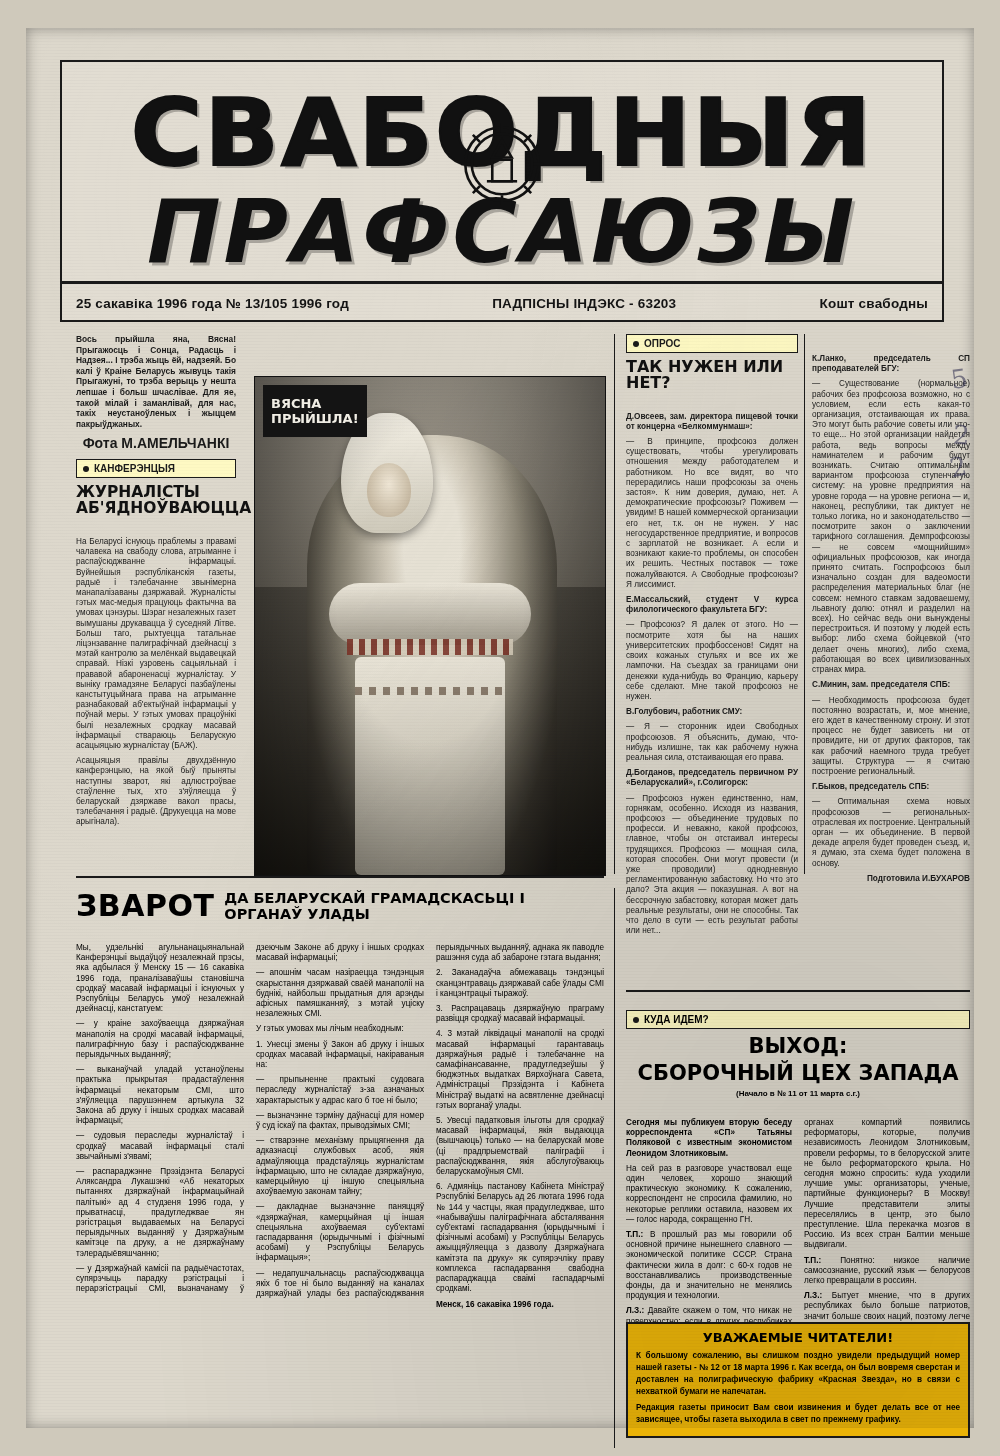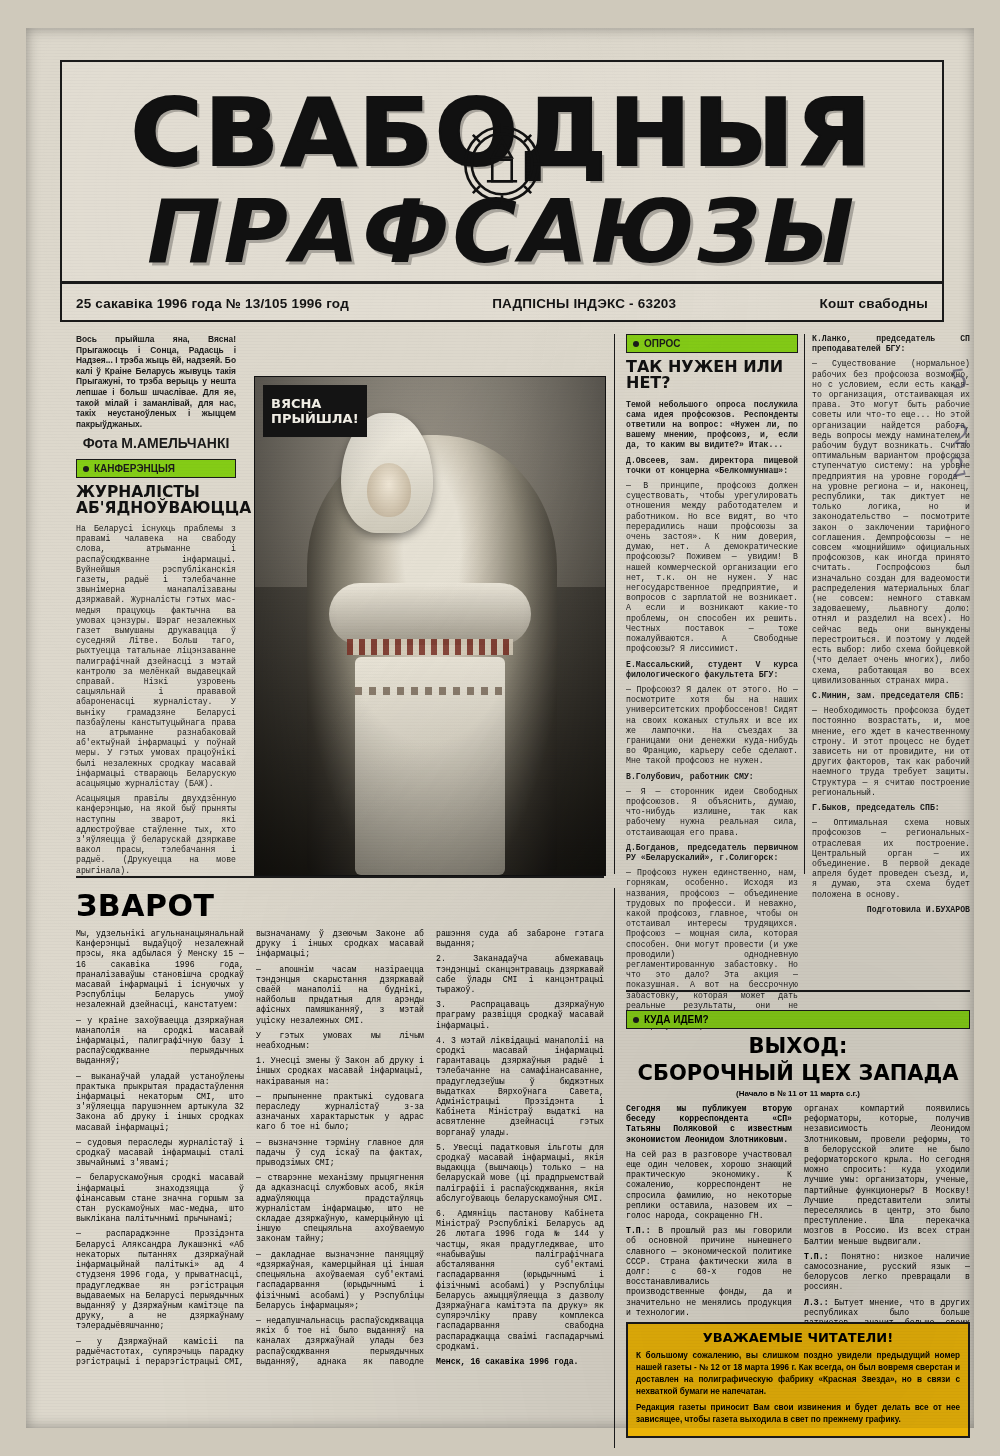--- a/index.html
+++ b/index.html
@@ -112,37 +112,38 @@
   
   .col {
     position: absolute;
     box-sizing: border-box;
     color: #1a1a1a;
   }
   .body-text {
     font-size: 8.2px;
     line-height: 10.2px;
     text-align: justify;
-    font-family: Liberation Mono, monospace;
+    font-family: Liberation Sans, sans-serif;
+    margin-top: 20px;
   }
   .body-text p { margin: 0 0 5px 0; }
   .bold { font-weight: bold; }
   .rule-h {
     position: absolute;
     background: #1a1a1a;
   }
   .section-head {
     border: 1.5px solid #1a1a1a;
     font-size: 10px;
     font-weight: bold;
     padding: 3px 6px;
     display: flex;
     align-items: center;
     gap: 5px;
-    background: #84cc16;
+    background: #fef9c3;
   }
   .bullet-dot {
     width: 6px; height: 6px; border-radius: 50%;
     background: #1a1a1a; display: inline-block;
   }
   .headline {
     font-family: "DejaVu Sans", sans-serif;
     font-weight: bold;
     color: #111;
     line-height: 1.02;
@@ -407,21 +408,20 @@
       </div>
     </div>
 
     <div class="col" id="opros-col">
       <div class="section-head opros-head">
         <span class="bullet-dot"></span>
         <span>ОПРОС</span>
       </div>
       <div class="headline headline-opros">ТАК НУЖЕН ИЛИ НЕТ?</div>
       <div class="body-text">
-        <p class="bold">Темой небольшого опроса послужила сама идея профсоюзов. Респонденты ответили на вопрос: «Нужен ли, по вашему мнению, профсоюз, и, если да, то каким вы видите?» Итак...</p>
         <p class="qa-name">Д.Овсеев, зам. директора пищевой точки от концерна «Белкоммунмаш»:</p>
         <p>— В принципе, профсоюз должен существовать, чтобы урегулировать отношения между работодателем и работником. Но все видят, во что перерадились наши профсоюзы за очень застоя». К ним доверия, думаю, нет. А демократические профсоюзы? Поживем — увидим!
 
 В нашей коммерческой организации его нет, т.к. он не нужен. У нас негосударственное предприятие, и вопросов с зарплатой не возникает. А если и возникают какие-то проблемы, он способен их решить. Честных поставок — тоже пожалуйваются. А Свободные профсоюзы? Я лиссимист.</p>
         <p class="qa-name">Е.Массальский, студент V курса филологического факультета БГУ:</p>
         <p>— Профсоюз? Я далек от этого. Но — посмотрите хотя бы на наших университетских профбоссенов! Сидят на своих кожаных стульях и все их же лампочки. На съездах за границами они денежки куда-нибудь во Францию, карьеру себе сделают. Мне такой профсоюз не нужен.</p>
         <p class="qa-name">В.Голубович, работник СМУ:</p>
         <p>— Я — сторонник идеи Свободных профсоюзов. Я объяснить, думаю, что-нибудь излишне, так как рабочему нужна реальная сила, отстаивающая его права.</p>
         <p class="qa-name">Д.Богданов, председатель первичном РУ «Беларускалий», г.Солигорск:</p>
         <p>— Профсоюз нужен единственно, нам, горнякам, особенно.
@@ -444,34 +444,34 @@
         <p>— Оптимальная схема новых профсоюзов — региональных-отраслевая их построение. Центральный орган — их объединение.
 
 В первой декаде апреля будет проведен съезд, и, я думаю, эта схема будет положена в основу.</p>
         <p class="bold" style="text-align:right">Подготовила И.БУХАРОВ</p>
       </div>
     </div>
 
     <div id="zvarot">
       <div class="zvarot-title-row">
         <div class="zvarot-big">ЗВАРОТ</div>
+        <div class="zvarot-sub">ДА БЕЛАРУСКАЙ ГРАМАДСКАСЬЦІ І ОРГАНАЎ УЛАДЫ</div>
       </div>
       <div class="body-text three-col">
         <p>Мы, удзельнікі агульнанацыянальнай Канферэнцыі выдаўцоў незалежнай прэсы, яка адбылася ў Менску 15 — 16 сакавіка 1996 года, праналізаваўшы становішча сродкаў масавай інфармацыі і існуючых у Рэспубліцы Беларусь умоў незалежнай дзейнасці, канстатуем:</p>
         <p>— у краіне захоўваецца дзяржаўная манаполія на сродкі масавай інфармацыі, палиграфічную базу і распаўсюджванне перыядычных выданняў;</p>
         <p>— выканаўчай уладай устаноўлены практыка прыкрытая прадастаўлення інфармацыі некаторым СМІ, што з'яўляецца парушэннем артыкула 32 Закона аб друку і іншых сродках масавай інфармацыі;</p>
         <p>— судовыя пераследы журналістаў і сродкаў масавай інфармацыі сталі звычайнымі з'явамі;</p>
-        <p>— беларускамоўныя сродкі масавай інфармацыі знаходзяцца ў фінансавым стане значна горшым за стан рускамоўных мас-медыа, што выклікана палітычнымі прычынамі;</p>
         <p>— распараджэнне Прэзідэнта Беларусі Аляксандра Лукашэнкі «Аб некаторых пытаннях дзяржаўнай інфармацыйнай палітыкі» ад 4 студзеня 1996 года, у прыватнасці, прадугледжвае ян рэгістрацыя выдаваемых на Беларусі перыядычных выданняў у Дзяржаўным камітэце па друку, а не дзяржаўнаму тэлерадыёвяшчанню;</p>
         <p>— у Дзяржаўнай камісіі па радыёчастотах, супярэчыць парадку рэгістрацыі і перарэгістрацыі СМІ, вызначанаму ў дзеючым Законе аб друку і іншых сродках масавай інфармацыі;</p>
         <p>— апошнім часам назіраецца тэндэнцыя скарыстання дзяржавай сваёй манаполіі на буднікі, найбольш прыдатныя для арэнды афісных памяшканняў, з мэтай уціску незалежных СМІ.</p>
         <p>У гэтых умовах мы лічым неабходным:</p>
         <p>1. Унесці змены ў Закон аб друку і іншых сродках масавай інфармацыі, накіраваныя на:</p>
         <p>— прыпыненне практыкі судовага пераследу журналістаў з-за азначаных характарыстык у адрас каго б тое ні было;</p>
-        <p>— вызначэнне тэрміну главное для падачы ў суд іскаў па фактах, прыводзімых СМІ;</p>
+        <p>— вызначэнне тэрміну даўнасці для номер ў суд іскаў па фактах, прыводзімых СМІ;</p>
         <p>— стварэнне механізму прыцягнення да адказнасці службовых асоб, якія адмаўляюцца прадстаўляць журналістам інфармацыю, што не складае дзяржаўную, камерцыйную ці іншую спецыяльна ахоўваемую законам тайну;</p>
         <p>— дакладнае вызначэнне паняццяў «дзяржаўная, камерцыйная ці іншая спецыяльна ахоўваемая суб'ектамі гаспадарвання (юрыдычнымі і фізічнымі асобамі) у Рэспубліцы Беларусь інфармацыя»;</p>
         <p>— недапушчальнасць распаўсюджвацца якіх б тое ні было выданняў на каналах дзяржаўнай улады без распаўсюджвання перыядычных выданняў, аднака як паводле рашэння суда аб забароне гэтага выдання;</p>
         <p>2. Заканадаўча абмежаваць тэндэнцыі сканцэнтраваць дзяржавай сабе ўлады СМІ і канцэнтрацыі тыражоў.</p>
         <p>3. Распрацаваць дзяржаўную праграму развіцця сродкаў масавай інфармацыі.</p>
         <p>4. 3 мэтай ліквідацыі манаполіі на сродкі масавай інфармацыі гарантаваць дзяржаўныя радыё і тэлебачанне на самафінансаванне, прадугледзеўшы ў бюджэтных выдатках Вярхоўнага Савета, Адміністрацыі Прэзідэнта і Кабінета Міністраў выдаткі на асвятленне дзейнасці гэтых ворганаў улады.</p>
         <p>5. Увесці падатковыя ільготы для сродкаў масавай інфармацыі, якія выдаюцца (вышчаюць) только — на беларускай мове (ці прадпрыемствай паліграфіі і распаўсюджвання, якія абслугоўваюць беларускамоўныя СМІ.</p>
         <p>6. Адмяніць пастанову Кабінета Міністраў Рэспублікі Беларусь ад 26 лютага 1996 года № 144 у частцы, якая прадугледжвае, што «набываўшы паліграфічнага абсталявання суб'ектамі гаспадарвання (юрыдычнымі і фізічнымі асобамі) у Рэспубліцы Беларусь ажыццяўляецца з дазволу Дзяржаўнага камітэта па друку» як супярэчліку праву комплекса гаспадарвання свабодна распараджацца сваімі гаспадарчымі сродкамі.</p>
         <p class="bold">Менск, 16 сакавіка 1996 года.</p>
       </div>

